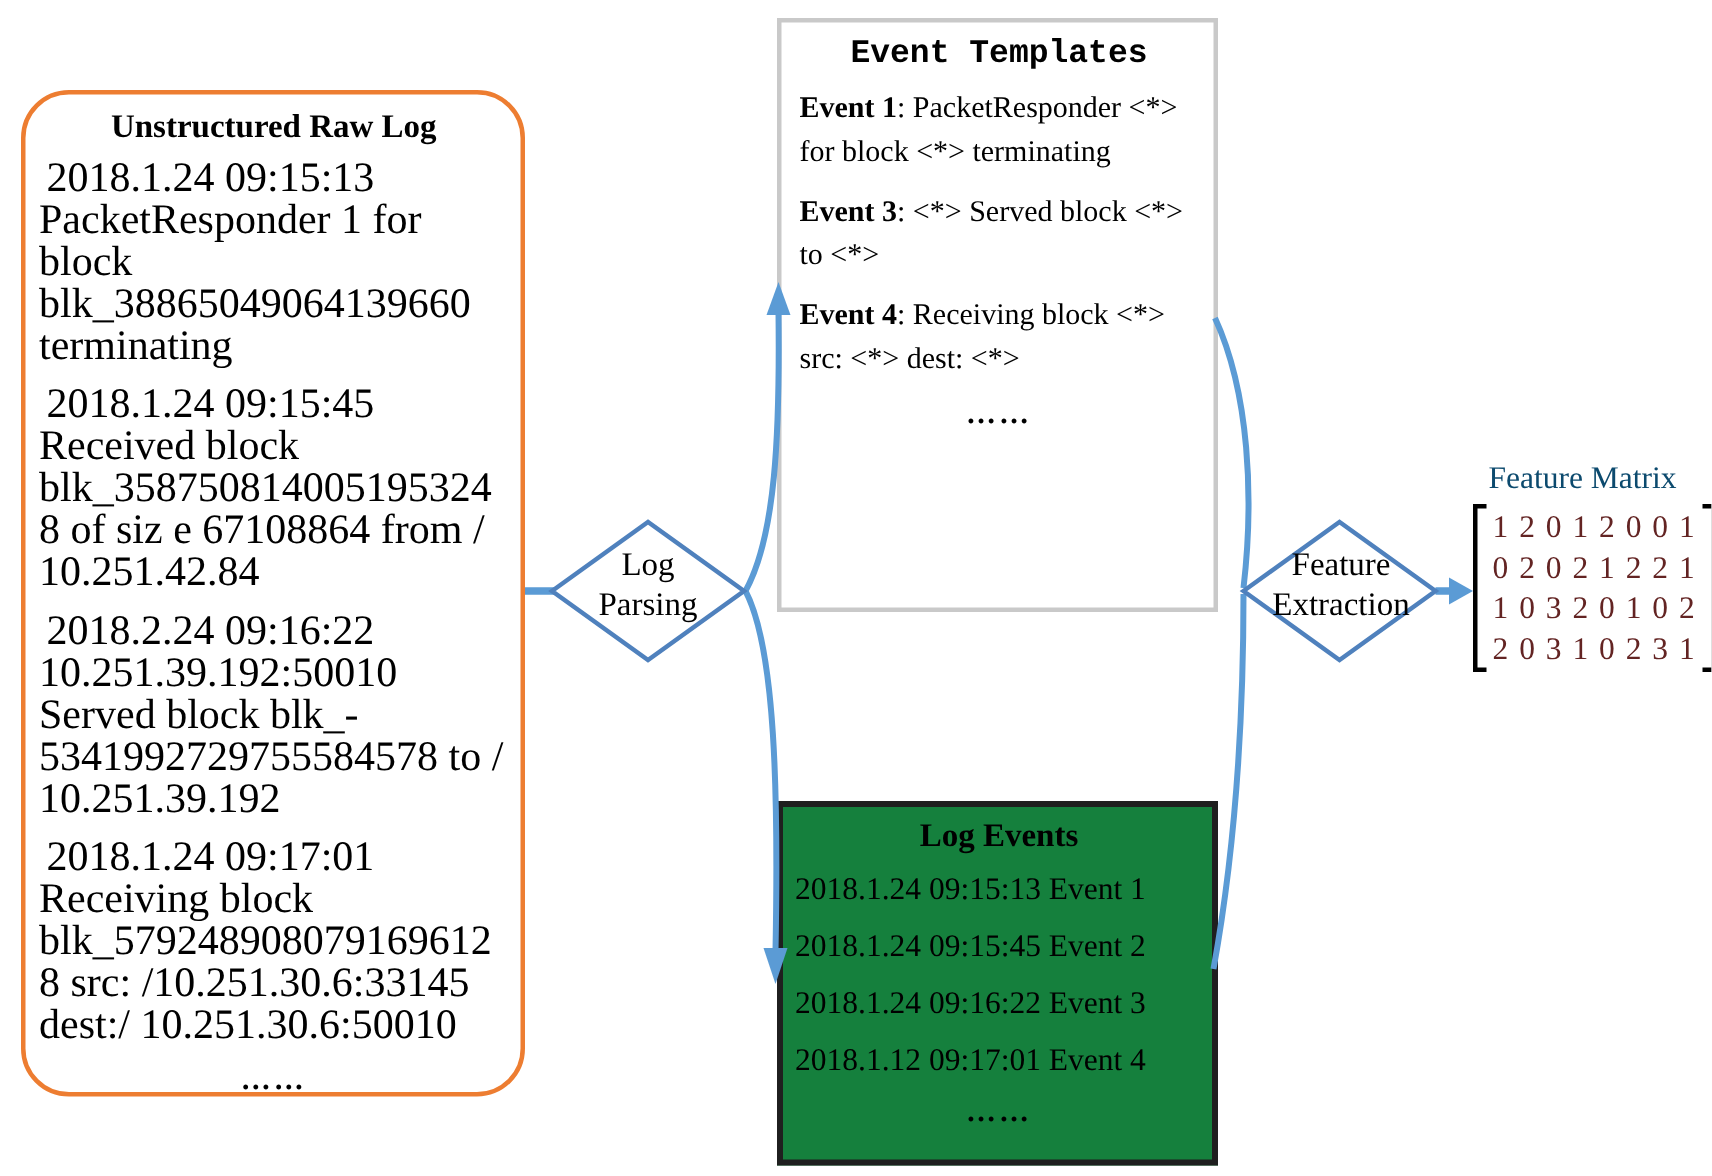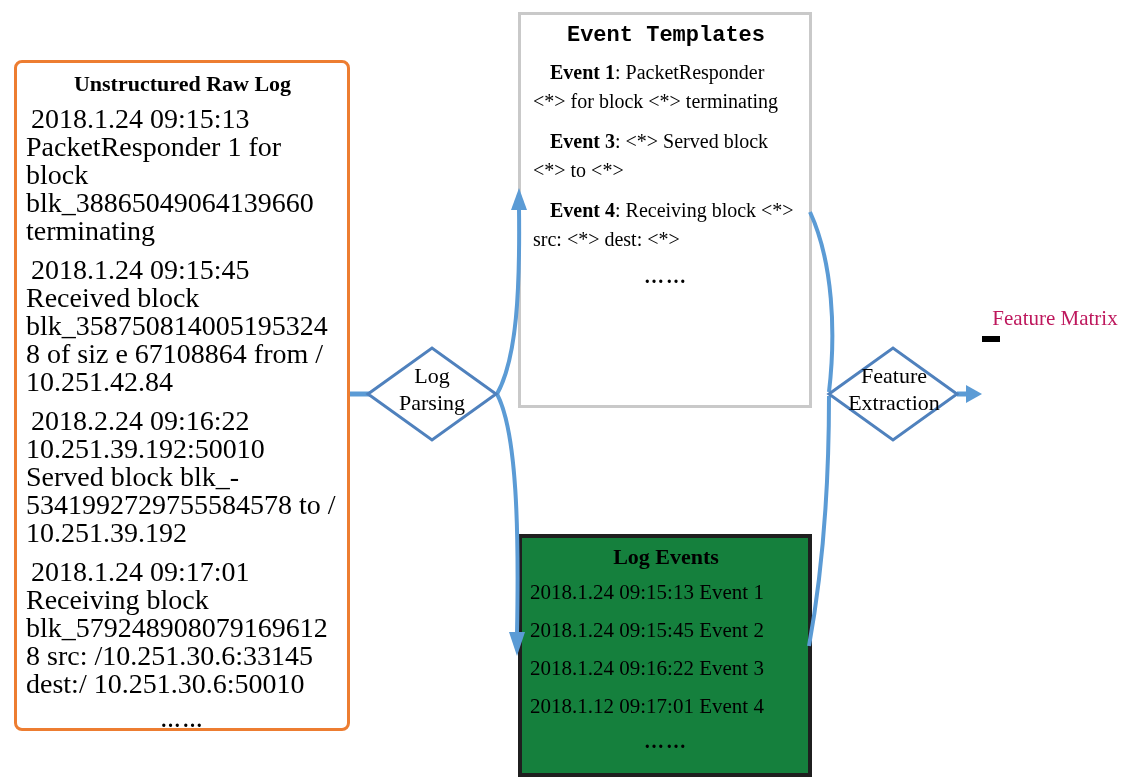--- a/index.html
+++ b/index.html
@@ -3,54 +3,54 @@
 <meta charset="utf-8">
 <style>
   html,body{margin:0;padding:0;background:#fff;}
   .canvas{
     position:relative;width:1141px;height:784px;background:#ffffff;overflow:hidden;
     font-family:"Liberation Serif","DejaVu Serif",serif;color:#000;
   }
   
   .rawlog-box{
     position:absolute;left:14px;top:60px;width:336px;height:671px;
-    border:3px solid #ED7D31;border-radius:8px;background:#fff;
+    border:3px solid #ED7D31;border-radius:32px;background:#fff;
     box-sizing:border-box;padding:6px 8px 0 9px;
   }
   .rawlog-box .box-title{font-weight:bold;font-size:22px;text-align:center;margin:2px 0 8px 0;}
   .rawlog-box p.entry{
     font-size:28px;line-height:28px;margin:0 0 11px 0;text-indent:5px;
     overflow-wrap:break-word;
   }
   .templates-box{
     position:absolute;left:518px;top:12px;width:294px;height:396px;
     border:3px solid #C9C9C9;background:#fff;box-sizing:border-box;
     padding:4px 10px 0 12px;
   }
   .templates-box .box-title{font-weight:bold;font-size:22px;text-align:center;margin:4px 0 10px 0;font-family:Liberation Mono, monospace;}
   .templates-box p.event{font-size:20px;line-height:29px;margin:0 0 11px 0;overflow-wrap:break-word;}
-  .templates-box .evt-label{font-weight:bold;margin-left:17px;}
+  .templates-box .evt-label{font-weight:bold;}
   .logevents-box{
     position:absolute;left:518px;top:534px;width:294px;height:243px;
     border:4px solid #1F1F1F;background:#15803d;box-sizing:border-box;
     padding:4px 6px 0 8px;
   }
   .logevents-box .box-title{font-weight:bold;font-size:22px;text-align:center;margin:2px 0 8px 0;}
   .logevents-box p.levent{font-size:21px;line-height:28px;margin:0 0 10px 0;}
   .ellipsis{font-size:20px;font-weight:bold;text-align:center;letter-spacing:2px;margin:2px 0 0 0;}
   
   .diamond-label{
     position:absolute;text-align:center;font-size:22px;line-height:27px;z-index:6;
   }
   #lbl-parsing{left:392px;top:362px;width:80px;}
   #lbl-extraction{left:838px;top:362px;width:112px;}
   
   .matrix-title{
     position:absolute;left:975px;top:306px;width:160px;text-align:center;
-    font-size:21px;color:#be185d;
+    font-size:21px;color:#0c4a6e;
   }
   .matrix{position:absolute;left:982px;top:336px;display:flex;align-items:stretch;}
   .bracket{width:9px;box-sizing:border-box;}
   .bracket-l{border-left:3px solid #000;border-top:3px solid #000;border-bottom:3px solid #000;}
   .bracket-r{border-right:3px solid #000;border-top:3px solid #000;border-bottom:3px solid #000;}
   .matrix-body{padding:2px 4px;}
   .matrix-row{
     font-size:21px;line-height:27px;color:#632423;white-space:pre;letter-spacing:1px;
   }
   
@@ -107,16 +107,22 @@
     <polygon points="368,394 432,348 496,394 432,440" fill="#ffffff" stroke="#4F81BD" stroke-width="3"></polygon>
     <polygon points="829,394 893,348 957,394 893,440" fill="#ffffff" stroke="#4F81BD" stroke-width="3"></polygon>
   </svg>
 
   <div class="diamond-label" id="lbl-parsing">Log Parsing</div>
   <div class="diamond-label" id="lbl-extraction">Feature Extraction</div>
 
   <div class="matrix-title">Feature Matrix</div>
   <div class="matrix">
     <div class="bracket bracket-l"></div>
+    <div class="matrix-body">
+      <div class="matrix-row">1 2 0 1 2 0 0 1</div>
+      <div class="matrix-row">0 2 0 2 1 2 2 1</div>
+      <div class="matrix-row">1 0 3 2 0 1 0 2</div>
+      <div class="matrix-row">2 0 3 1 0 2 3 1</div>
+    </div>
     <div class="bracket bracket-r"></div>
   </div>
 
 </div>
 
 </body></html>

